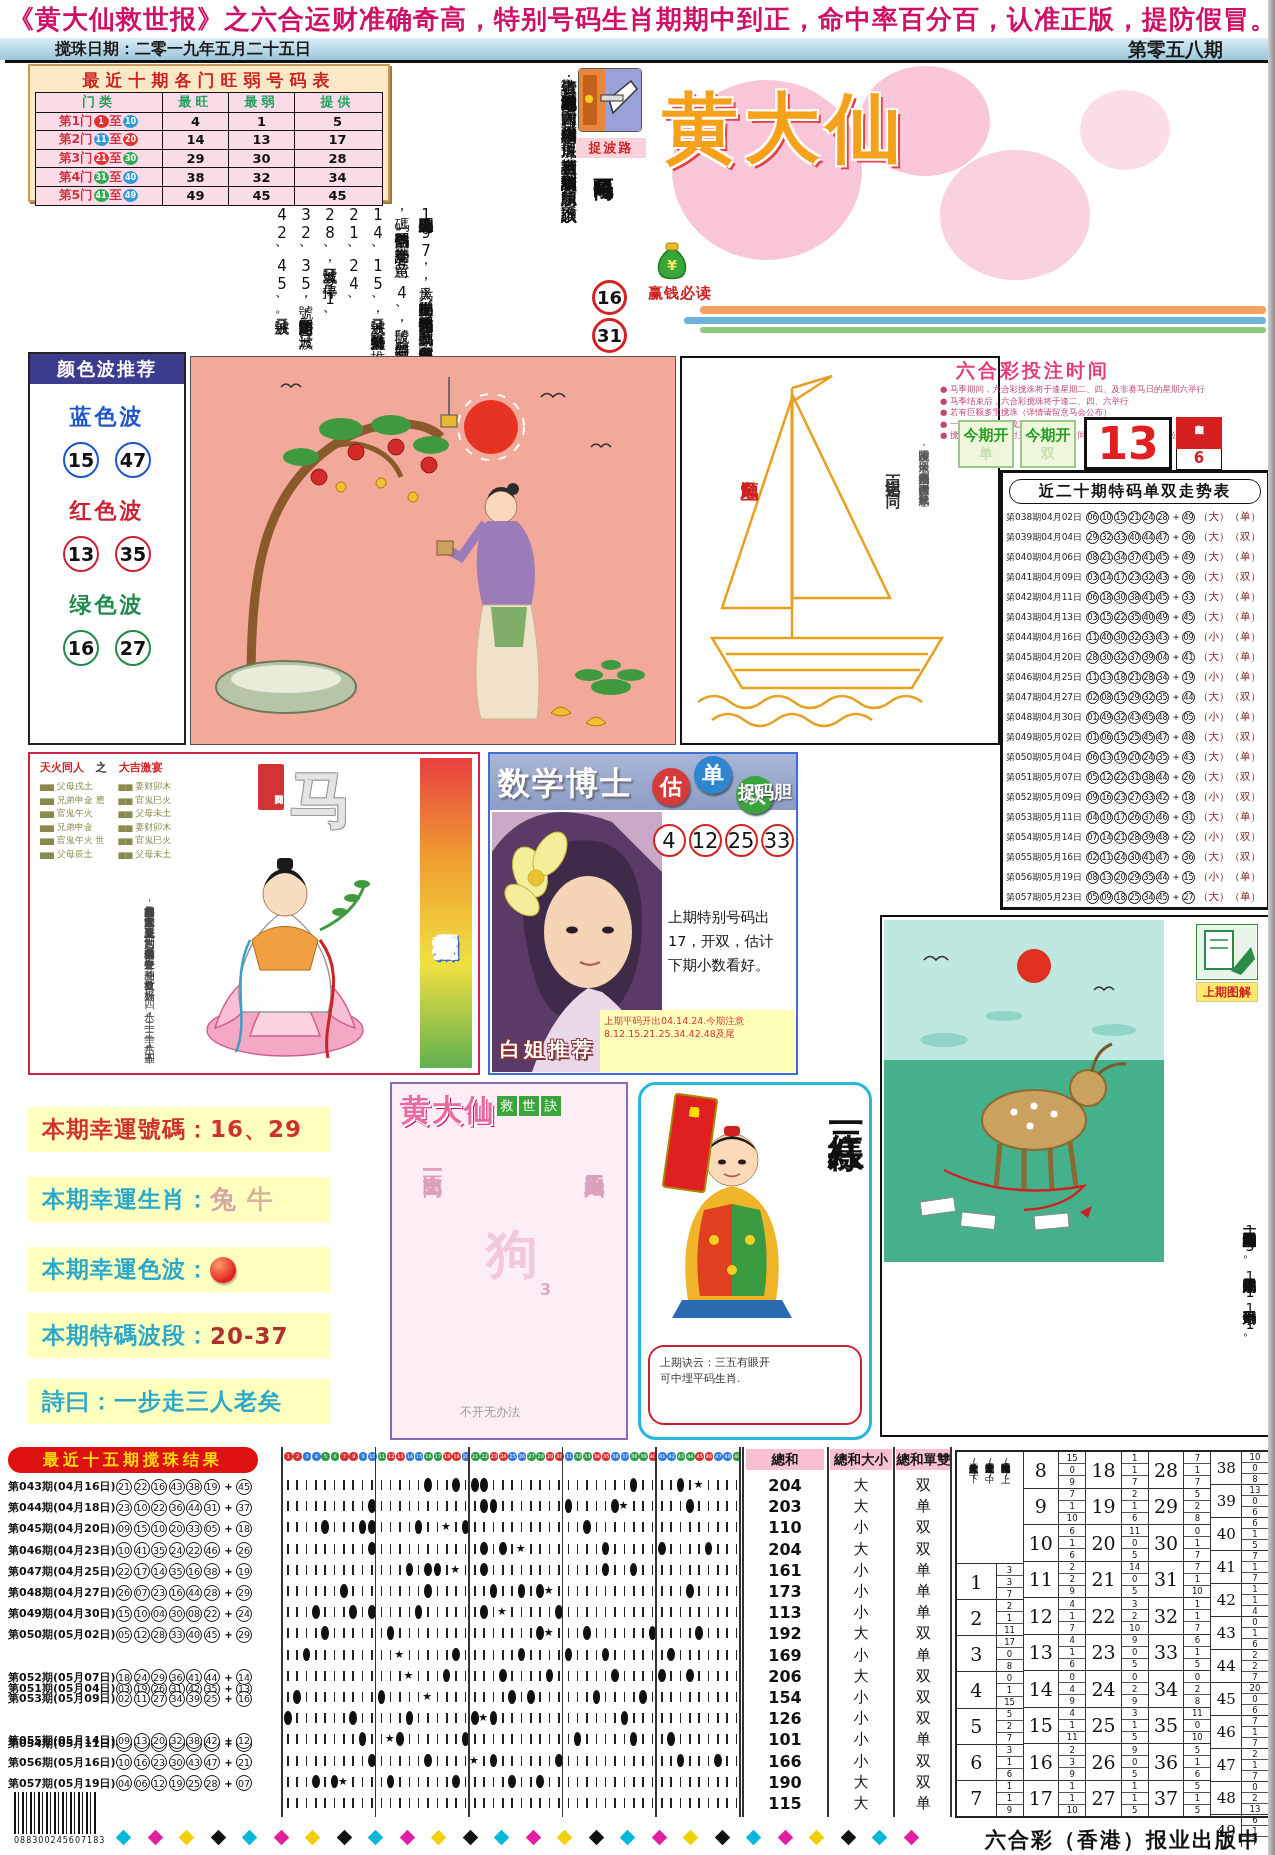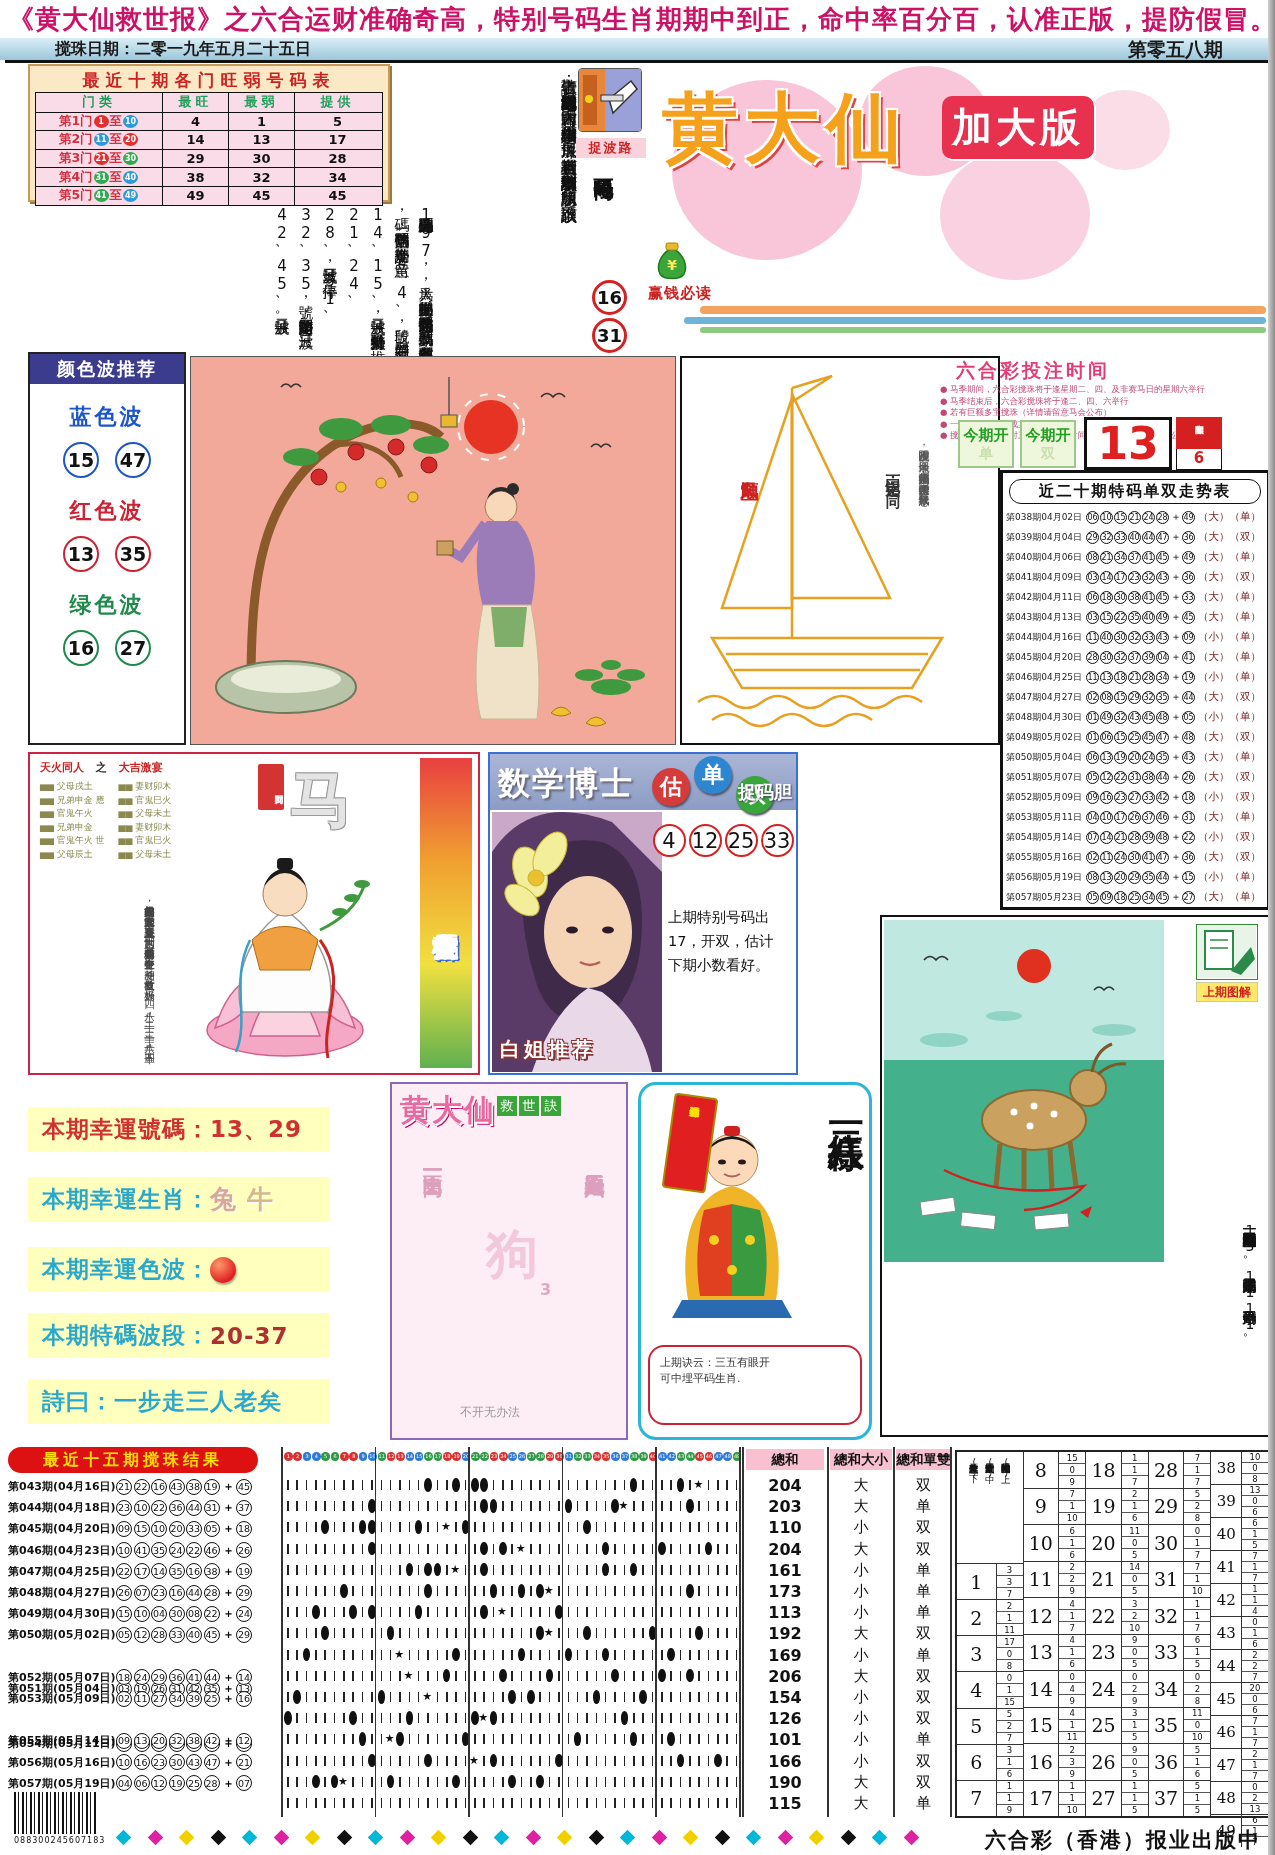--- a/index.html
+++ b/index.html
@@ -226,21 +226,20 @@
   <div class="box zb-tag">捉波路</div>
   <div class="box vtext zb-title">冷门号码可吼</div>
   <div class="box zb-circ" style="left:592px;top:280px;">16</div>
   <div class="box zb-circ" style="left:592px;top:318px;">31</div>
 
   <div class="box blob" style="left:672px;top:80px;width:190px;height:180px;"></div>
   <div class="box blob" style="left:860px;top:66px;width:130px;height:110px;"></div>
   <div class="box blob" style="left:940px;top:150px;width:150px;height:130px;opacity:.8;"></div>
   <div class="box blob" style="left:1080px;top:90px;width:90px;height:80px;opacity:.6;"></div>
   <div class="box mast-title">黄大仙</div>
-  <div class="box mast-badge">加大版</div>
   <div class="box stripe" style="left:700px;top:306px;width:566px;background:#f4a261;"></div>
   <div class="box stripe" style="left:684px;top:317px;width:582px;background:#6fb3d8;height:7px;"></div>
   <div class="box stripe" style="left:700px;top:327px;width:566px;background:#8fc97f;height:6px;"></div>
   <div class="box" style="left:652px;top:240px;">
     <svg width="40" height="42">
       <path d="M20 8 C8 14 4 26 8 34 C12 40 28 40 32 34 C36 26 32 14 20 8 Z" fill="#3aa53a" stroke="#1d7a1d" stroke-width="1.5"></path>
       <rect x="14" y="3" width="12" height="7" rx="2" fill="#e8b830" stroke="#a80" stroke-width="1"></rect>
       <text x="20" y="30" font-size="14" fill="#ffe95e" text-anchor="middle" font-weight="bold">¥</text>
     </svg>
   </div>
@@ -695,20 +694,21 @@
     <span class="md-circ">4</span>
     <span class="md-circ">12</span>
     <span class="md-circ">25</span>
     <span class="md-circ">33</span>
   </div>
   <div class="box md-text" id="md-text">
       <div>上期特别号码出</div>
       <div>17，开双，估计</div>
       <div>下期小数看好。</div>
     </div>
+  <div class="box md-note">上期平码开出04.14.24.今期注意8.12.15.21.25.34.42.48及尾</div>
 
   <div class="box ld-box"></div>
   <div class="box" style="left:884px;top:920px;">
     <svg width="280" height="342">
       <rect width="280" height="342" fill="#bfe8e0"></rect>
       <rect y="140" width="280" height="202" fill="#44b08c"></rect>
       <circle cx="150" cy="46" r="17" fill="#e03020"></circle>
       <path d="M40 40 q6 -7 12 0 q6 -7 12 0" stroke="#333" stroke-width="1.5" fill="none"></path>
       <path d="M210 70 q5 -6 10 0 q5 -6 10 0" stroke="#333" stroke-width="1.5" fill="none"></path>
       <g fill="#8fd4c4">
@@ -750,21 +750,21 @@
       <line x1="13" y1="23" x2="31" y2="23" stroke="#2a8a4a" stroke-width="1.5"></line>
       <polygon points="34,46 54,22 58,34 44,50" fill="#2a8a4a"></polygon>
     </svg>
   </div>
   <div class="box ld-tag">上期图解</div>
   <div class="box vtext ld-text">上期幅寻宝图中空中一到太阳连埋三只鸟不难中一号码13。如果睇到图中二箭形成了11形不难中到号码11。</div>
 
   <div id="lucky-strips">
       <div class="box lucky" style="top: 1107px;">
         <span style="color: rgb(208, 48, 48);">本期幸運號碼：</span>
-        <span style="color: rgb(208, 48, 48);">13、29</span>
+        <span style="color: rgb(208, 48, 48);">16、29</span>
       </div>
       <div class="box lucky" style="top: 1177px;">
         <span style="color: rgb(42, 168, 204);">本期幸運生肖：</span>
         <span style="color: rgb(216, 168, 152); font-size: 26px; margin-right: 10px; text-shadow: rgb(255, 255, 255) 1px 1px 0px;">兔</span>
         <span style="color: rgb(216, 184, 136); font-size: 26px; text-shadow: rgb(255, 255, 255) 1px 1px 0px;">牛</span>
       </div>
       <div class="box lucky" style="top: 1247px;">
         <span style="color: rgb(42, 168, 204);">本期幸運色波：</span>
         <span style="width: 26px; height: 26px; border-radius: 50%; display: inline-block; background: radial-gradient(circle at 35% 30%, rgb(255, 154, 106), rgb(224, 32, 32) 70%); box-shadow: rgb(170, 170, 136) 1px 2px 2px;"></span>
       </div>

